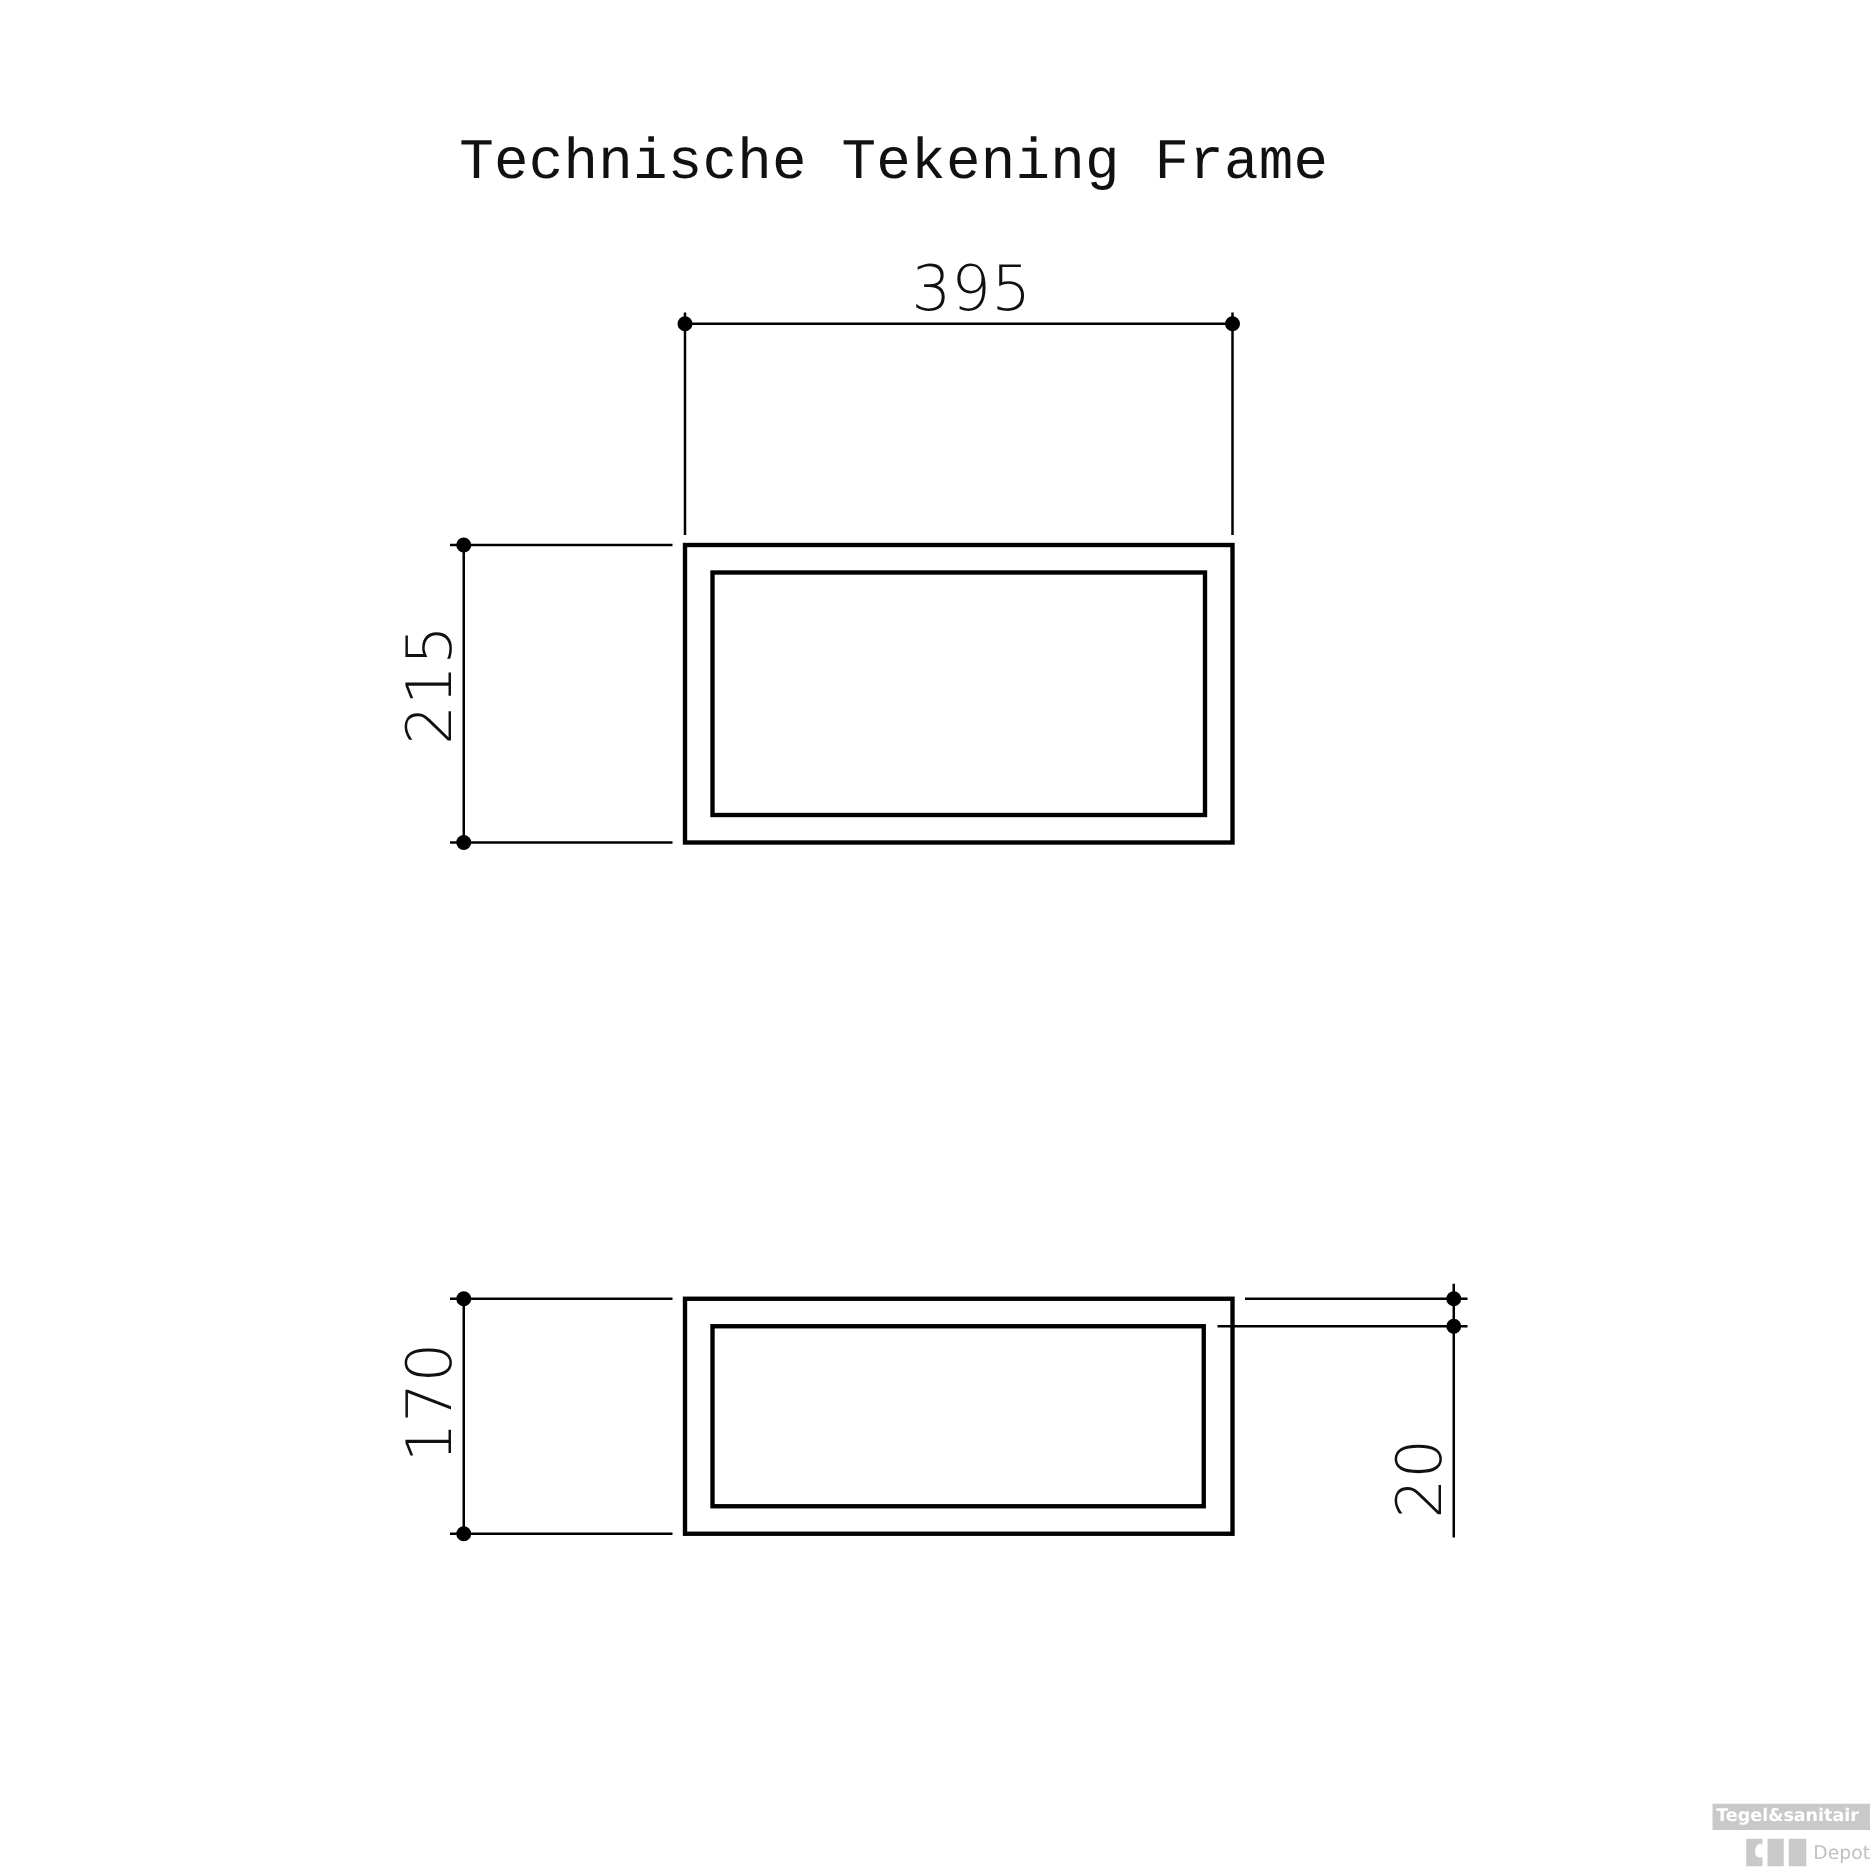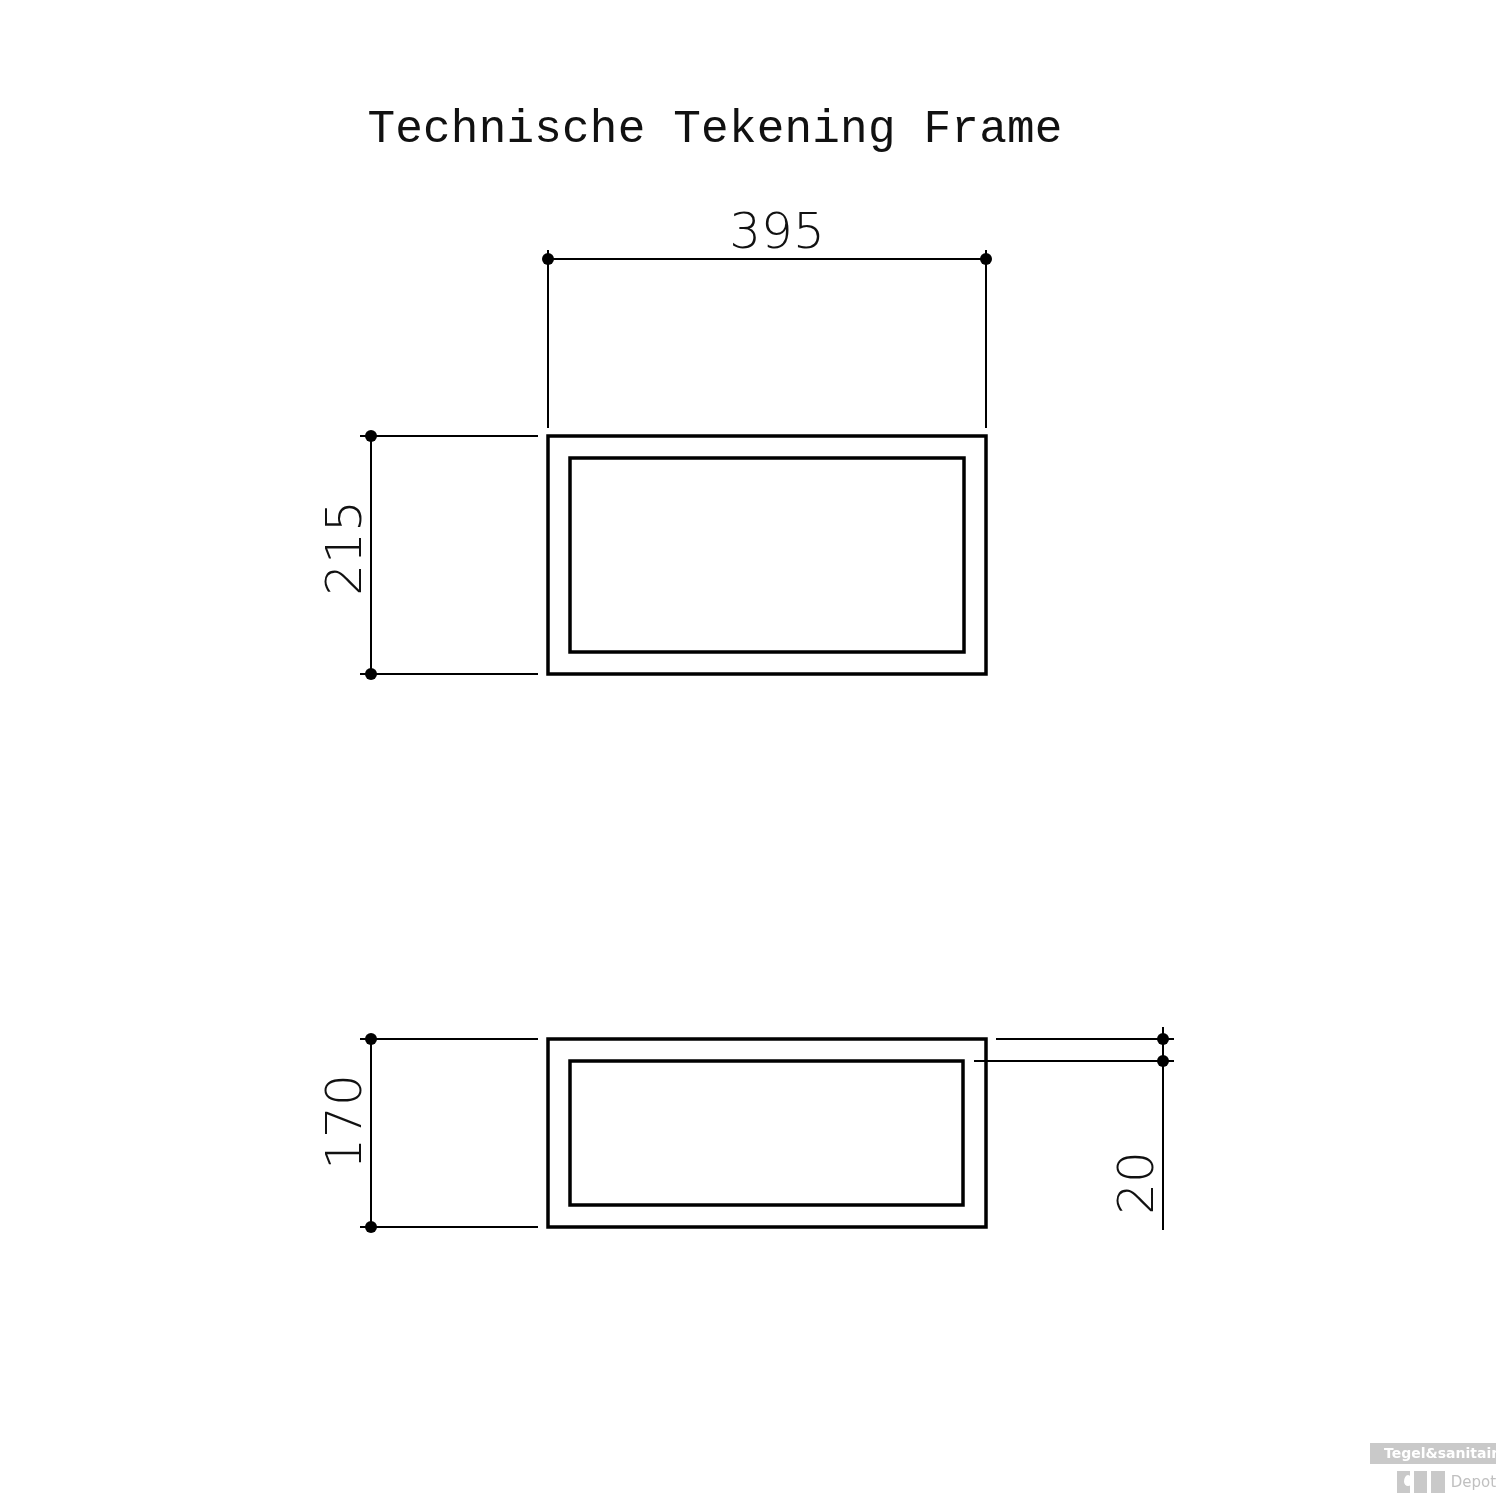--- a/index.html
+++ b/index.html
@@ -10,21 +10,21 @@
       letter-spacing: 0.2px;
     }
     svg.drawing { position: absolute; left: 0; top: 0; }
     .dimtext { font-family: "DejaVu Sans", sans-serif; font-size: 50px; fill: #111; font-weight: 300; }
     .logo {
       position: absolute; left: 1370px; top: 1443px; width: 126px; height: 55px;
       font-family: "DejaVu Sans", sans-serif;
     }
     .logo-top {
       background: #c9c9c9; color: #fff; font-weight: bold; font-size: 14px;
-      height: 21px; line-height: 21px; padding: 0 14px; white-space: nowrap; overflow: hidden;
+      height: 21px; line-height: 21px; padding: 0 3px; white-space: nowrap; overflow: hidden;
     }
     .logo-bottom { display: flex; margin-top: 5px; height: 25px; align-items: center; padding-left: 27px; }
     .logo-sq { width: 22px; height: 22px; background: #c9c9c9; margin-right: 4px; position: relative; }
     .logo-sq .drop {
       position: absolute; left: 7px; top: 4px; width: 8px; height: 11px;
       background: #fff; border-radius: 50% 50% 50% 50% / 60% 60% 40% 40%;
     }
     .logo-depot { color: #c0c0c0; font-size: 15px; margin-left: 2px; }
   </style>
 </head>

